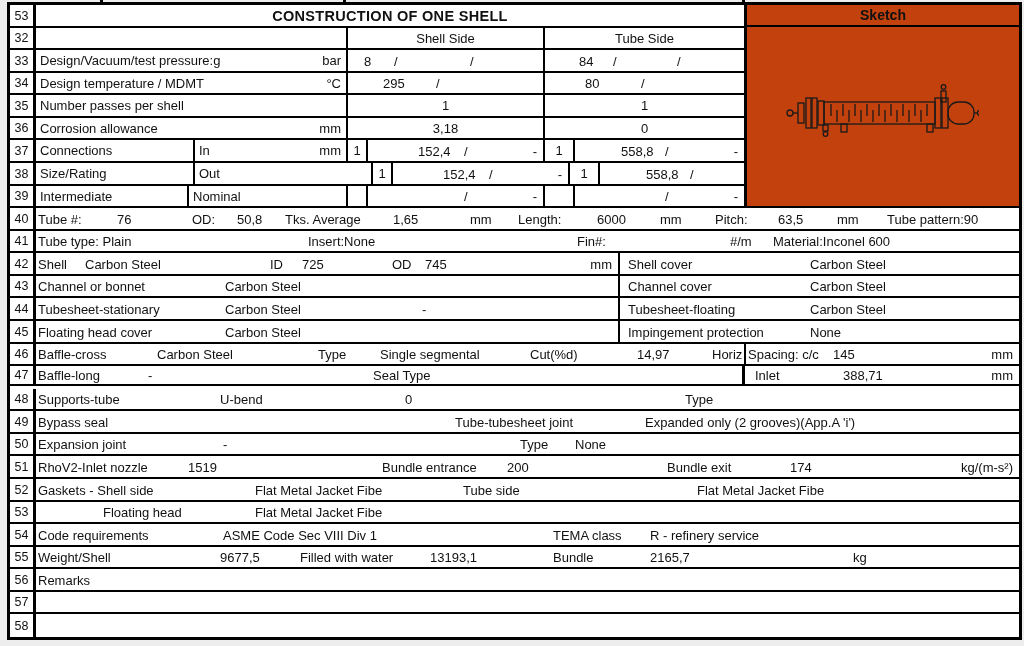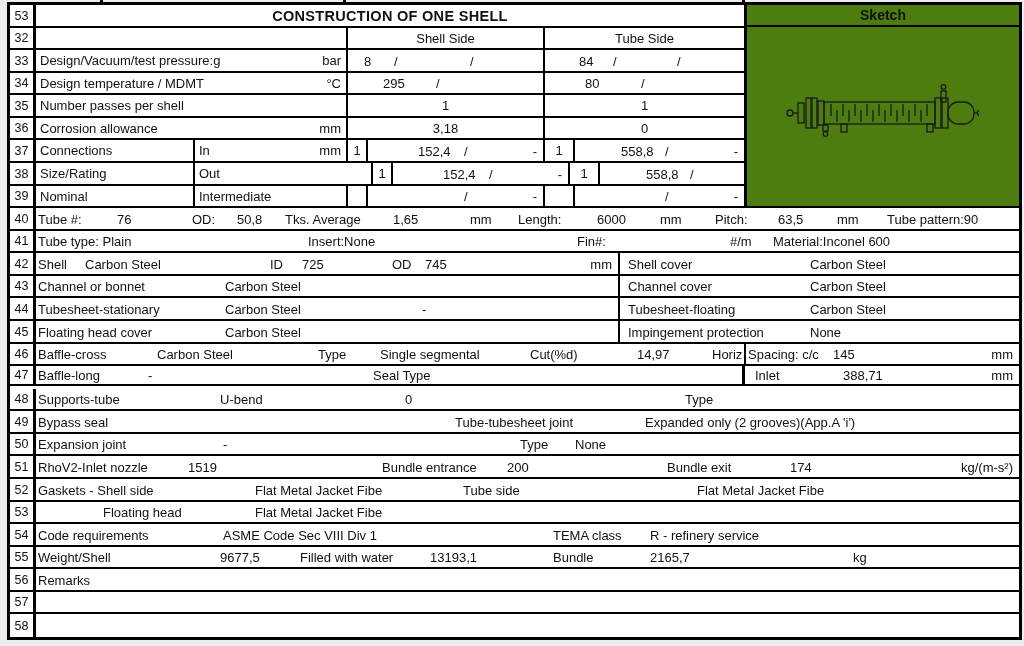--- a/index.html
+++ b/index.html
@@ -12,21 +12,21 @@
   .rc{position:relative;flex:1;display:flex;box-sizing:border-box;min-width:0}
   .cell{position:relative;box-sizing:border-box;height:100%;flex:none}
   .grow{flex:1}
   .bR{border-right:2px solid #000}
   .cc{display:flex;align-items:center;justify-content:center;font-size:13px}
   .lab{display:flex;align-items:center;justify-content:space-between;padding:0 5px 0 4px;font-size:13px;white-space:nowrap}
   .lleft{display:flex;align-items:center;padding-left:4px;font-size:13px;white-space:nowrap}
   .t{position:absolute;top:50%;transform:translateY(-50%);white-space:nowrap;font-size:13px}
   .tr{right:6px}
   .title{flex:1;display:flex;align-items:center;justify-content:center;font-weight:bold;font-size:14.5px;letter-spacing:.3px}
-  .sketchbox{position:absolute;left:734px;top:0;width:275px;height:203px;border-left:3px solid #000;border-bottom:2px solid #000;box-sizing:border-box;background:#4d7c0f}
+  .sketchbox{position:absolute;left:734px;top:0;width:275px;height:203px;border-left:3px solid #000;border-bottom:2px solid #000;box-sizing:border-box;background:#c2410c}
   .sk-title{height:22px;border-bottom:2px solid #000;box-sizing:border-box;display:flex;align-items:center;justify-content:center;font-weight:bold;font-size:14px}
   .sk-body{position:relative;height:177px}
   .divline{position:absolute;top:0;width:2px;height:100%;background:#000}
 </style>
 </head>
 <body>
 
 <div class="page">
   <div class="stub" style="left:100px"></div>
   <div class="stub" style="left:343px"></div>
@@ -156,25 +156,25 @@
           <span class="t" style="left:46px">558,8</span>
           <span class="t" style="left:90px">/</span>
           <span class="t tr">-</span>
         </div>
       </div>
     </div>
 
     <div class="row" style="top:181px;height:22px;width:734px">
       <div class="num">39</div>
       <div class="rc">
+        <div class="cell bR lleft" style="width:153px">
+            <span>Intermediate</span>
+          </div>
         <div class="cell bR lleft" style="width:159px">
             <span>Nominal</span>
-          </div>
-        <div class="cell bR lleft" style="width:153px">
-            <span>Intermediate</span>
           </div>
         <div class="cell bR cc" style="width:20px"></div>
         <div class="cell bR" style="width:177px">
           <span class="t" style="left:96px">/</span>
           <span class="t tr">-</span>
         </div>
         <div class="cell bR cc" style="width:30px"></div>
         <div class="cell" style="width:169px">
           <span class="t" style="left:90px">/</span>
           <span class="t tr">-</span>

